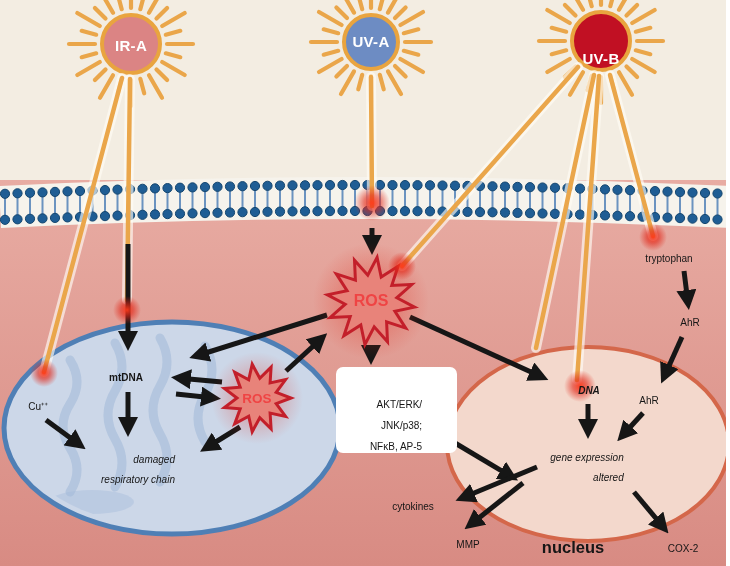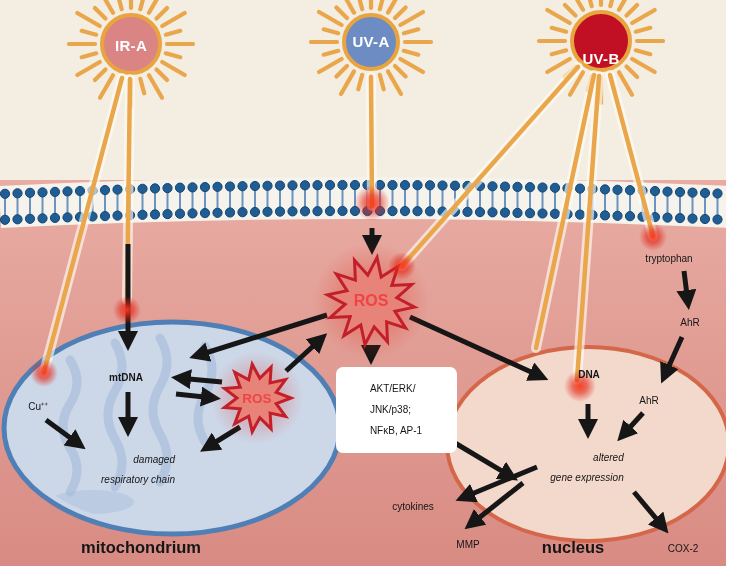--- a/index.html
+++ b/index.html
@@ -26,21 +26,21 @@
   .lbl{position:absolute;transform:translate(-50%,-50%);font-size:10px;
        color:#161616;white-space:nowrap;}
   .lbl span{display:block;}
   .bold{font-weight:bold;}
   .white{color:#ef4444;}
   .block{line-height:20px;text-align:right;font-style:italic;}
   .sun-label{font-size:15px;font-weight:bold;color:#ffffff;letter-spacing:.3px;}
   .organelle-label{font-size:16.5px;font-weight:bold;}
   .ros-big{font-size:16px;}
   .ros-small{font-size:13.5px;}
-  .kinase{line-height:21px;text-align:left;}
+  .kinase{line-height:21px;text-align:right;margin-top:16px;}
 </style>
 </head>
 <body>
 
 <div id="stage">
 
 <svg id="diagram-svg" width="730" height="566" viewBox="0 0 730 566">
   <defs>
     <marker id="ah" viewBox="0 0 10 10" refX="6.5" refY="5" markerWidth="4" markerHeight="4" orient="auto-start-reverse">
       <path d="M0 0 L10 5 L0 10 z" fill="#161616"></path>
@@ -393,37 +393,36 @@
 <div class="lbl sun-label" style="left:371px;top:41px;">UV-A</div>
 <div class="lbl sun-label" style="left:601px;top:58px;">UV-B</div>
 
 <div class="lbl" style="left:38px;top:406px;">Cu⁺⁺</div>
 <div class="lbl bold" style="left:126px;top:377px;">mtDNA</div>
 <div class="lbl bold white ros-small" style="left:257px;top:398px;">ROS</div>
 <div class="lbl block" style="left:138px;top:470px;">
   <span>damaged</span>
   <span>respiratory chain</span>
 </div>
-<div class="lbl organelle-label" style="left:141px;top:547px;">mitochondrium</div>
 
 <div class="lbl bold white ros-big" style="left:371px;top:301px;">ROS</div>
 
 <div class="lbl kinase" style="left:396px;top:409px;">
   <span>AKT/ERK/</span>
   <span>JNK/p38;</span>
-  <span>NFκB, AP-1</span>
+  <span>NFκB, AP-5</span>
 </div>
 
 <div class="lbl" style="left:669px;top:258px;">tryptophan</div>
 <div class="lbl" style="left:690px;top:322px;">AhR</div>
 <div class="lbl" style="left:649px;top:400px;">AhR</div>
-<div class="lbl bold" style="left:589px;top:374px;">DNA</div>
+<div class="lbl bold" style="left:589px;top:390px;font-style:italic;">DNA</div>
 <div class="lbl block" style="left:587px;top:468px;">
+  <span>gene expression</span>
   <span>altered</span>
-  <span>gene expression</span>
 </div>
 <div class="lbl organelle-label" style="left:573px;top:547px;">nucleus</div>
 
 <div class="lbl" style="left:413px;top:506px;">cytokines</div>
 <div class="lbl" style="left:448px;top:544px;margin-left:20px;">MMP</div>
 <div class="lbl" style="left:683px;top:548px;">COX-2</div>
 
 </div>
 
 </body></html>

